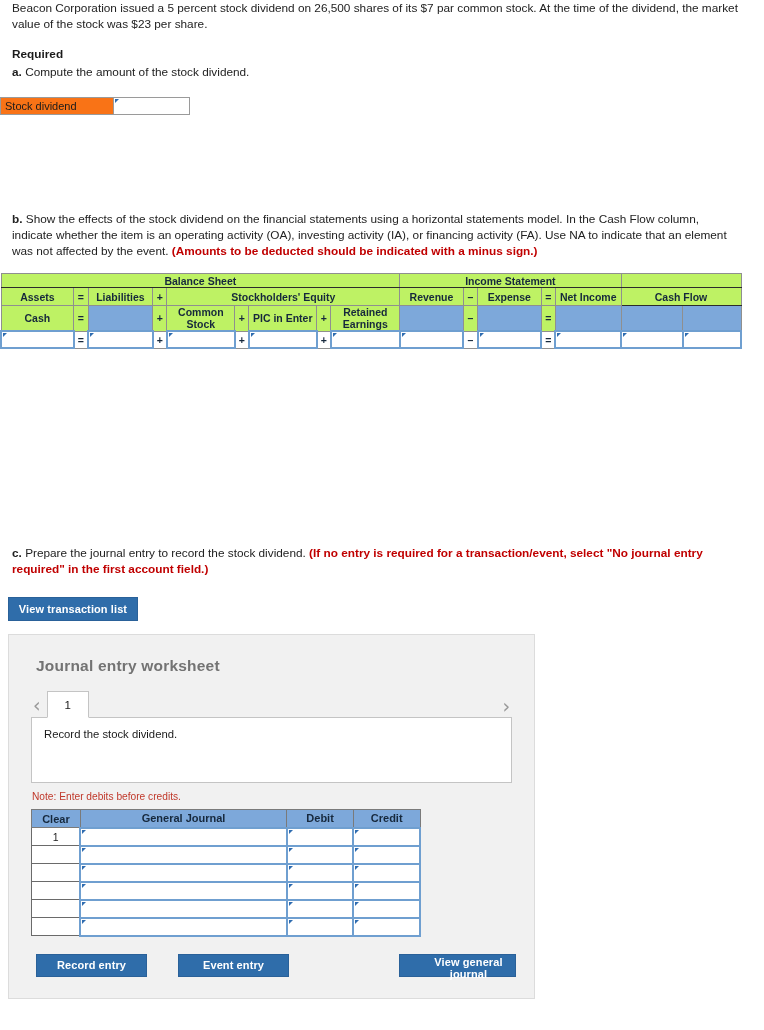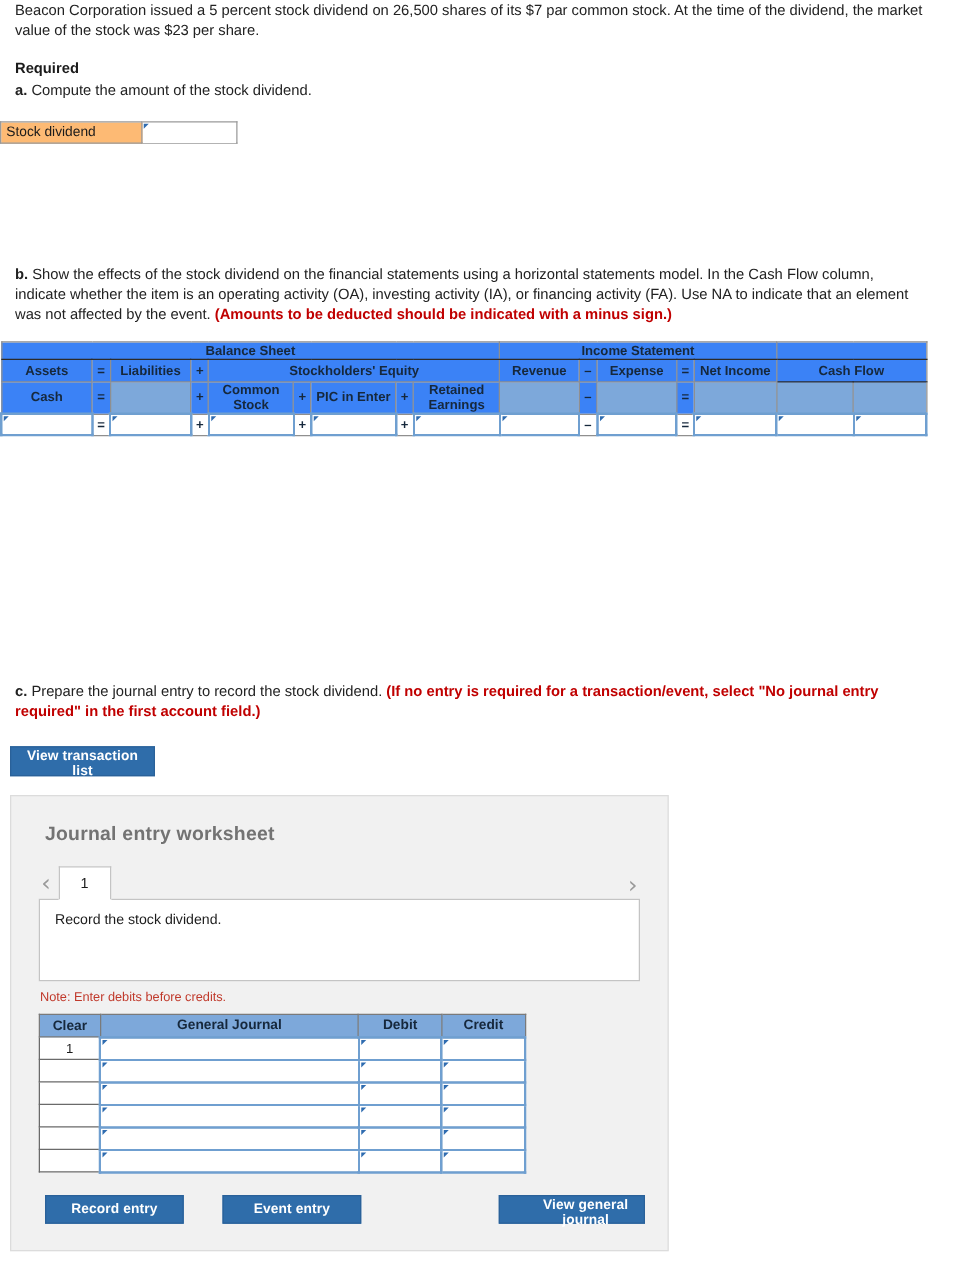--- a/index.html
+++ b/index.html
@@ -26,21 +26,21 @@
   .bold { font-weight: bold; }
   .red { color: #c00000; font-weight: bold; }
   .req-head { font-weight: bold; font-size: 11.8px; color: #1b1b1b; }
 
   
   .a-table {
     border-collapse: collapse;
     margin-top: 17px;
   }
   .a-label {
-    background: #fdba74;
+    background: #f97316;
     border: 1px solid #9a9a9a;
     height: 17px;
     width: 113px;
     padding: 0 4px;
     font-size: 11px;
     color: #1b1b1b;
     white-space: nowrap;
   }
   .a-input-cell {
     border: 1px solid #9a9a9a;
@@ -74,21 +74,21 @@
 
   
   .hsm {
     border-collapse: collapse;
     table-layout: fixed;
     width: 742px;
     margin-top: 14px;
   }
   .hsm td, .hsm th {
     border: 1px solid #8f8f8f;
-    background: #3b82f6;
+    background: #bef264;
     font-size: 10.5px;
     font-weight: bold;
     color: #16283c;
     text-align: center;
     padding: 0;
     height: 17px;
     line-height: 12px;
   }
   .hsm .grp {
     height: 14px;
@@ -123,21 +123,21 @@
     color: #ffffff;
     border: 1px solid #2a6199;
     font-family: "Liberation Sans", sans-serif;
     font-weight: bold;
     font-size: 11px;
     text-align: center;
     cursor: pointer;
     letter-spacing: 0.1px;
   }
   .btn-view-trans {
-    width: 116px;
+    width: 130px;
     height: 24px;
     margin-top: 20px;
     margin-left: 8px;
   }
 
   
   .panel {
     margin-top: 13px;
     margin-left: 8px;
     width: 527px;

